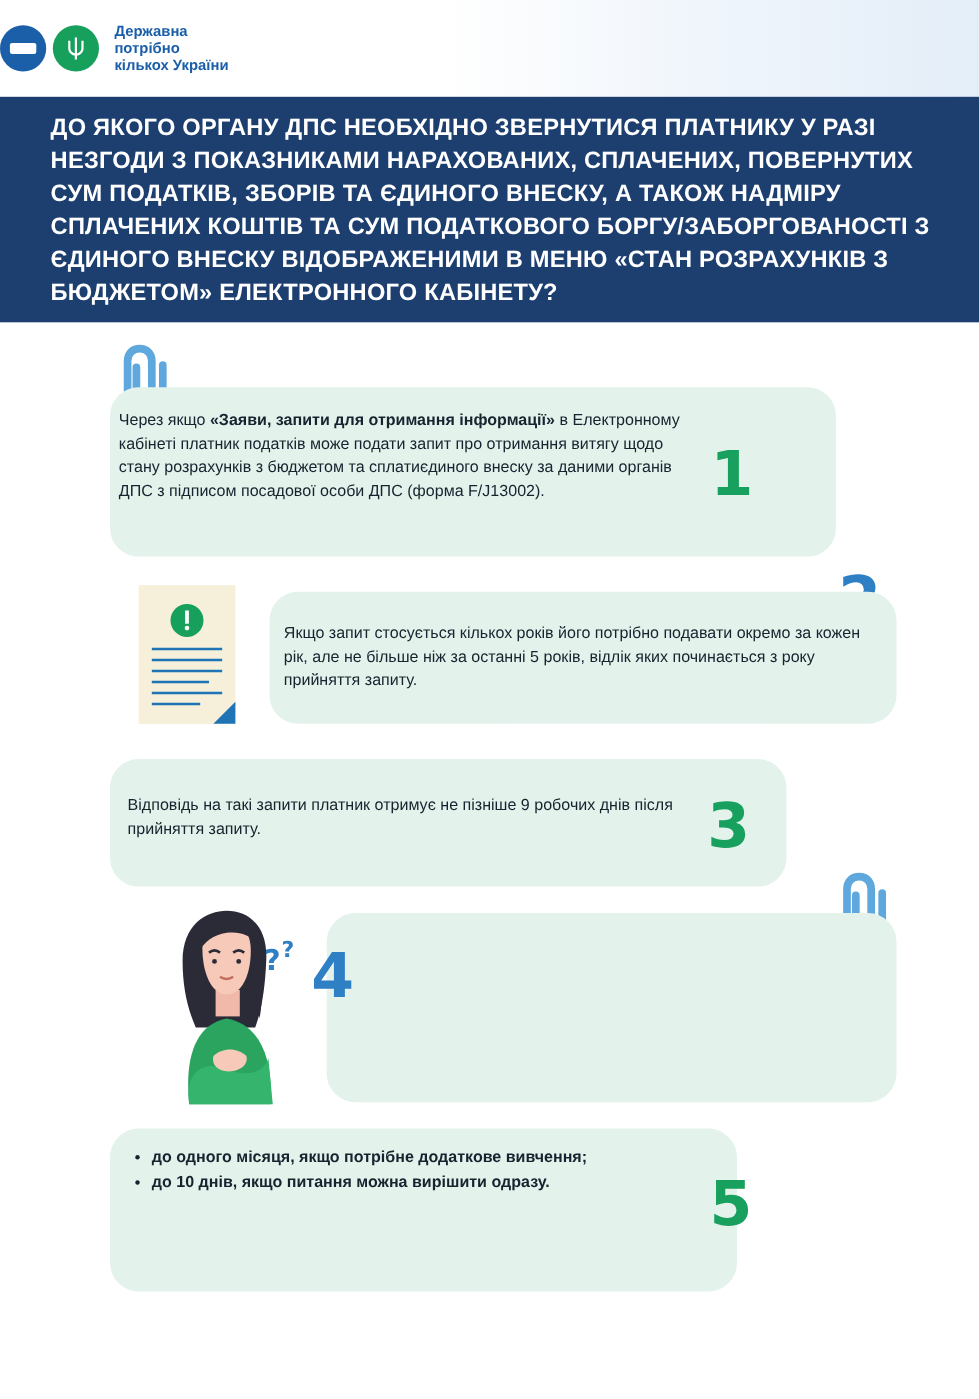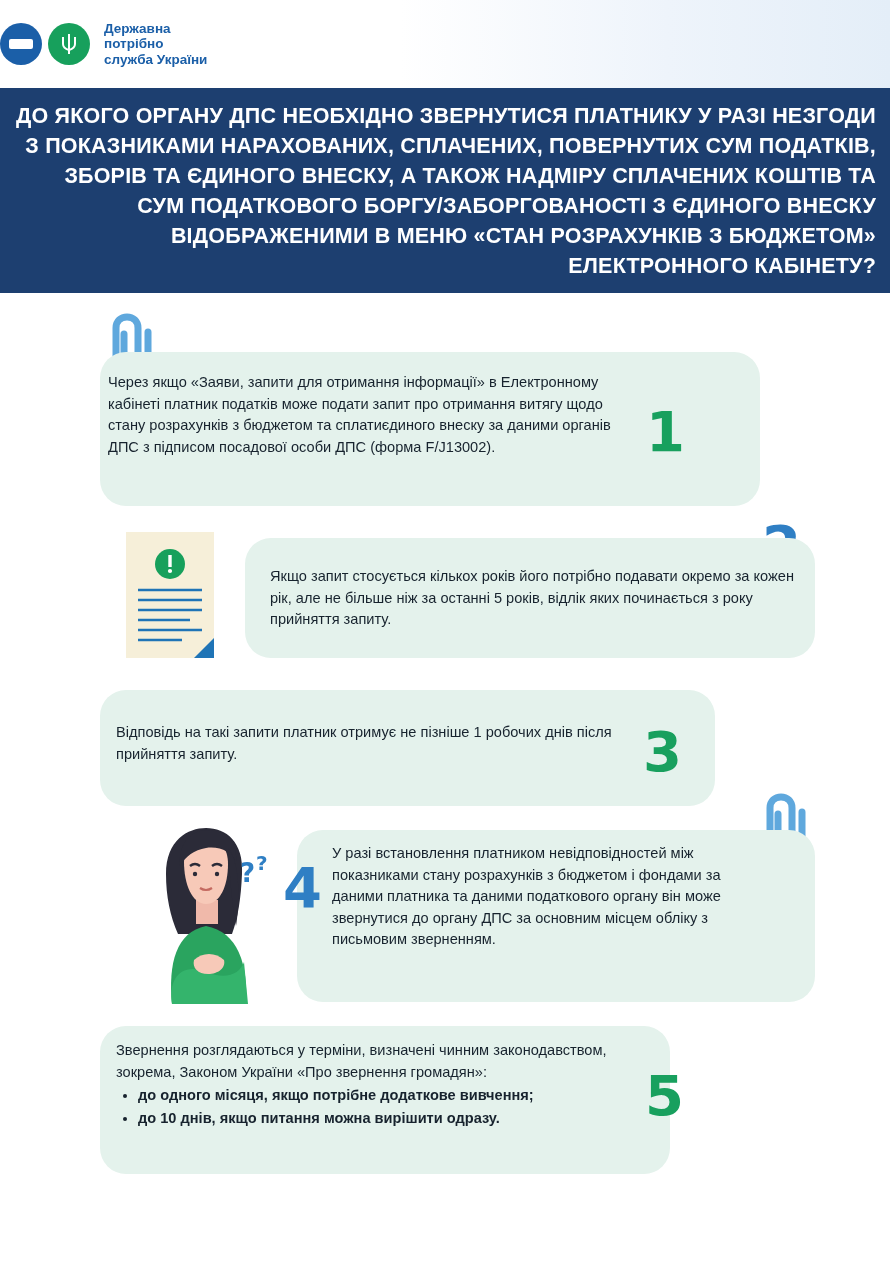--- a/index.html
+++ b/index.html
@@ -75,38 +75,39 @@
     display: flex;
     align-items: center;
     justify-content: center;
     padding: 0 14px;
   }
   .title-text {
     color: #ffffff;
     font-size: 21.5px;
     line-height: 30px;
     font-weight: bold;
-    text-align: right;
+    text-align: left;
     text-transform: uppercase;
     letter-spacing: 0.2px;
+    margin-left: 32px;
   }
 
   
   .card {
     position: absolute;
     background: #e4f2ec;
     border-radius: 26px;
   }
 
   .card-text {
     font-size: 14.6px;
     line-height: 21.5px;
     color: #17232e;
   }
-  .card-text b { font-weight: normal; }
+  .card-text b { font-weight: bold; }
 
   .num {
     position: absolute;
     font-size: 56px;
     line-height: 56px;
     font-weight: bold;
     color: #18a05e;
     font-family: "DejaVu Sans", sans-serif;
   }
   .num.blue { color: #2f7fc4; }
@@ -117,21 +118,21 @@
   }
 
   
   #card1 { left: 100px; top: 352px; width: 660px; height: 154px; }
   #card1-text { position: absolute; left: 108px; top: 372px; width: 530px; }
   #num1 { left: 646px; top: 404px; }
   #clip1 { left: 108px; top: 312px; }
 
   
   #card2 { left: 245px; top: 538px; width: 570px; height: 120px; }
-  #card2-text { position: absolute; left: 270px; top: 566px; width: 525px; }
+  #card2-text { position: absolute; left: 258px; top: 566px; width: 525px; }
   #num2 { left: 762px; top: 518px; }
   #doc-icon { position: absolute; left: 124px; top: 530px; width: 96px; height: 130px; }
 
   
   #card3 { left: 100px; top: 690px; width: 615px; height: 116px; }
   #card3-text { position: absolute; left: 116px; top: 722px; width: 500px; }
   #num3 { left: 643px; top: 724px; }
 
   
   #card4 { left: 297px; top: 830px; width: 518px; height: 172px; }
@@ -157,21 +158,21 @@
       <div class="logo-blue"></div>
       <div class="logo-green">
         <svg class="trident" viewBox="0 0 18 22">
           <path d="M9 1 L9 21 M3 4 L3 11 C3 14 5.5 16 9 17 C12.5 16 15 14 15 11 L15 4" stroke="#ffffff" stroke-width="2" fill="none"></path>
         </svg>
       </div>
     </div>
     <div class="logo-text">
       <div>Державна</div>
       <div>потрібно</div>
-      <div>служба України</div>
+      <div>кількох України</div>
     </div>
   </div>
 
   <div class="title-banner">
     <div class="title-text">ДО ЯКОГО ОРГАНУ ДПС НЕОБХІДНО ЗВЕРНУТИСЯ ПЛАТНИКУ У РАЗІ НЕЗГОДИ З ПОКАЗНИКАМИ НАРАХОВАНИХ, СПЛАЧЕНИХ, ПОВЕРНУТИХ СУМ ПОДАТКІВ, ЗБОРІВ ТА ЄДИНОГО ВНЕСКУ, А ТАКОЖ НАДМІРУ СПЛАЧЕНИХ КОШТІВ ТА СУМ ПОДАТКОВОГО БОРГУ/ЗАБОРГОВАНОСТІ З ЄДИНОГО ВНЕСКУ ВІДОБРАЖЕНИМИ В МЕНЮ «СТАН РОЗРАХУНКІВ З БЮДЖЕТОМ» ЕЛЕКТРОННОГО КАБІНЕТУ?</div>
   </div>
 
   <svg id="clip1" class="clip" width="58" height="78" viewBox="0 0 58 78">
     <path d="M40 20 L40 58 C40 68 32 74 24 74 C16 74 8 68 8 58 L8 16 C8 9 13 5 19 5 C25 5 30 9 30 16 L30 56 C30 60 27 63 23 63 C19 63 16 60 16 56 L16 22" stroke="#5fa8dd" stroke-width="7" fill="none" stroke-linecap="round" stroke-linejoin="round"></path>
   </svg>
@@ -195,21 +196,21 @@
       <line x1="14" y1="70" x2="78" y2="70"></line>
       <line x1="14" y1="80" x2="78" y2="80"></line>
       <line x1="14" y1="90" x2="66" y2="90"></line>
       <line x1="14" y1="100" x2="78" y2="100"></line>
       <line x1="14" y1="110" x2="58" y2="110"></line>
     </g>
   </svg>
   <div class="card-text" id="card2-text">Якщо запит стосується кількох років його потрібно подавати окремо за кожен рік, але не більше ніж за останні 5 років, відлік яких починається з року прийняття  запиту.</div>
 
   <div class="card" id="card3"></div>
-  <div class="card-text" id="card3-text">Відповідь на такі запити платник отримує не пізніше 1 робочих днів після прийняття запиту.</div>
+  <div class="card-text" id="card3-text">Відповідь на такі запити платник отримує не пізніше 9 робочих днів після прийняття запиту.</div>
   <div class="num" id="num3">3</div>
 
   <svg id="clip4" class="clip" width="58" height="78" viewBox="0 0 58 78">
     <path d="M40 20 L40 58 C40 68 32 74 24 74 C16 74 8 68 8 58 L8 16 C8 9 13 5 19 5 C25 5 30 9 30 16 L30 56 C30 60 27 63 23 63 C19 63 16 60 16 56 L16 22" stroke="#5fa8dd" stroke-width="7" fill="none" stroke-linecap="round" stroke-linejoin="round"></path>
   </svg>
 
   <div class="card" id="card4"></div>
   <svg id="woman" viewBox="0 0 150 182">
 
     <path d="M38 52 C38 18 60 6 78 6 C98 6 116 20 114 52 C113 76 110 96 104 112 L50 112 C42 94 38 74 38 52 Z" fill="#2b2b38"></path>
@@ -229,26 +230,24 @@
     <path d="M84 44 q5 -4 10 0" stroke="#2b2b38" stroke-width="2.4" fill="none"></path>
     <circle cx="67" cy="52" r="2.2" fill="#2b2b38"></circle>
     <circle cx="89" cy="52" r="2.2" fill="#2b2b38"></circle>
     <path d="M72 66 q6 4 12 0" stroke="#c46a60" stroke-width="2.2" fill="none"></path>
 
     <path d="M66 138 C74 130 88 130 96 138 C98 146 90 152 80 152 C70 152 64 146 66 138 Z" fill="#f7c9b8"></path>
 
     <text x="112" y="60" font-family="DejaVu Sans" font-size="26" font-weight="bold" fill="#2f7fc4">?</text>
     <text x="128" y="48" font-family="DejaVu Sans" font-size="20" font-weight="bold" fill="#2f7fc4">?</text>
   </svg>
-  <div class="card-text" id="card4-text">У разі встановлення платником невідповідностей між  показниками стану розрахунків з бюджетом і фондами за даними платника та даними податкового органу він може звернутися до органу ДПС за основним місцем обліку з письмовим зверненням.</div>
   <div class="num blue" id="num4">4</div>
 
   <div class="card" id="card5"></div>
   <div class="card-text" id="card5-text">
-    <span>Звернення розглядаються у терміни, визначені чинним законодавством, зокрема,  Законом України «Про звернення громадян»:</span>
     <ul class="bullets">
       <li>до одного місяця, якщо потрібне додаткове вивчення;</li>
       <li>до 10 днів, якщо питання можна вирішити одразу.</li>
     </ul>
   </div>
   <div class="num" id="num5">5</div>
 
 </div>
 
 </body></html>

